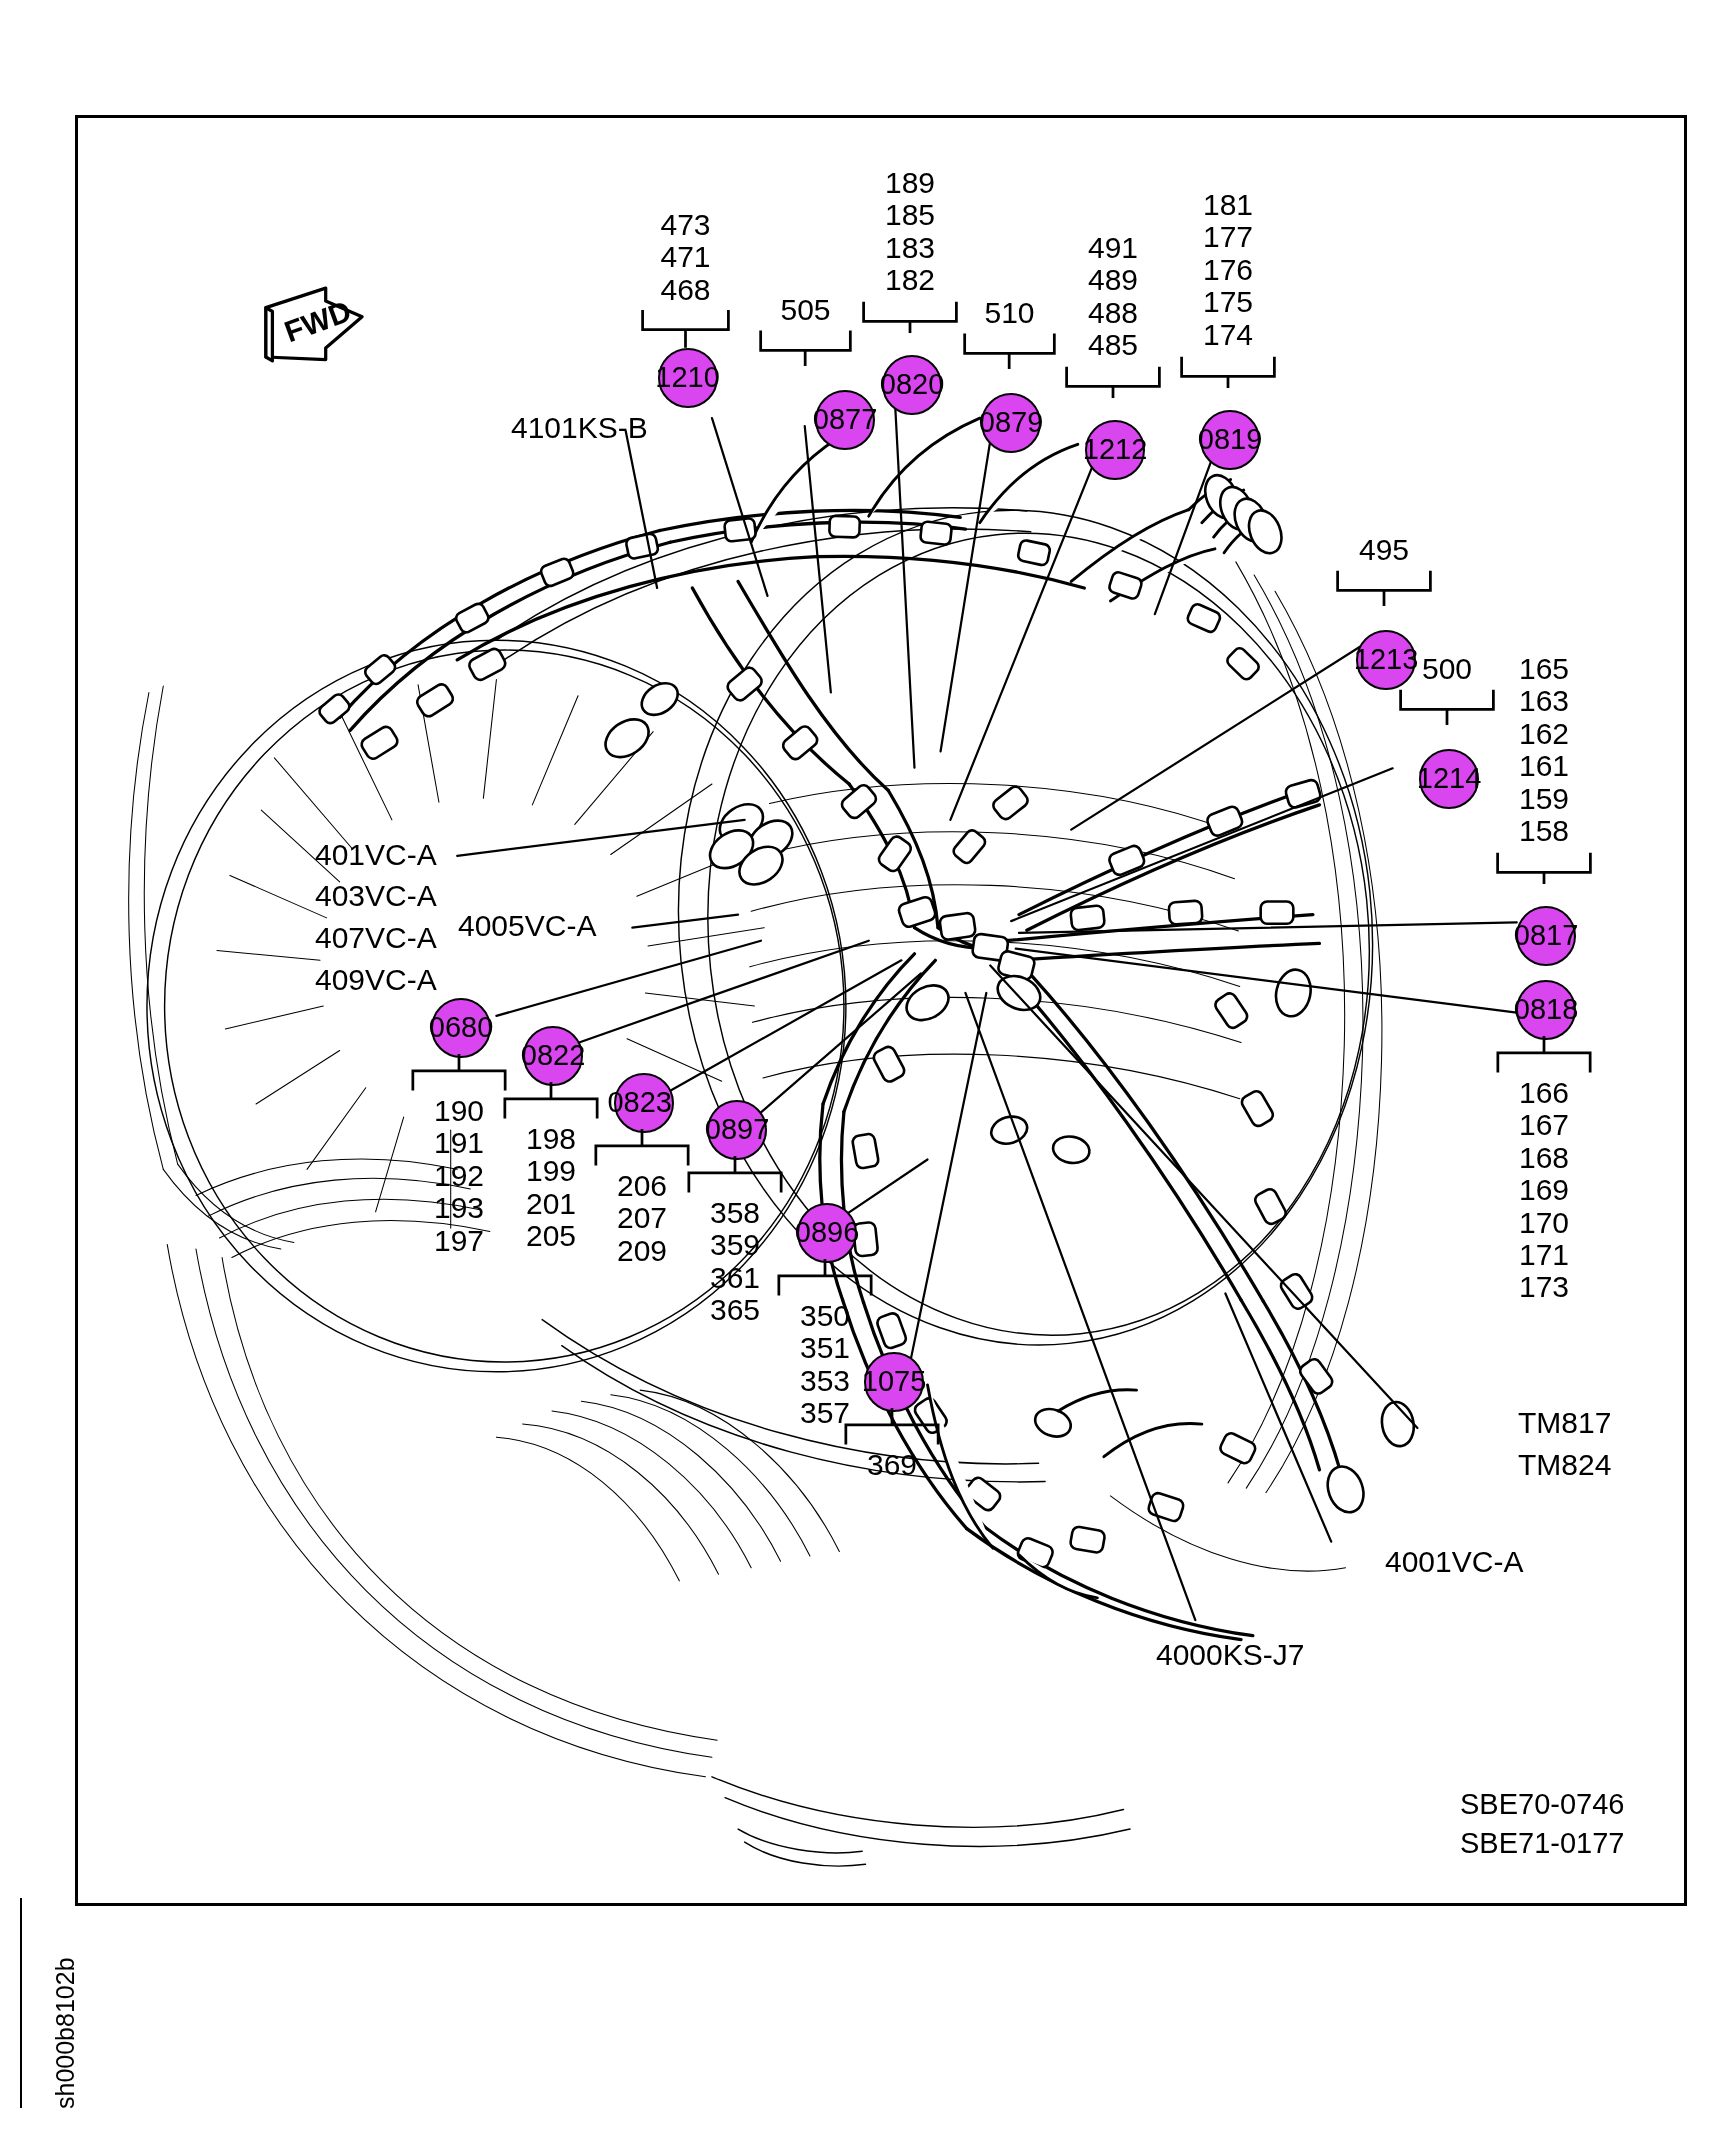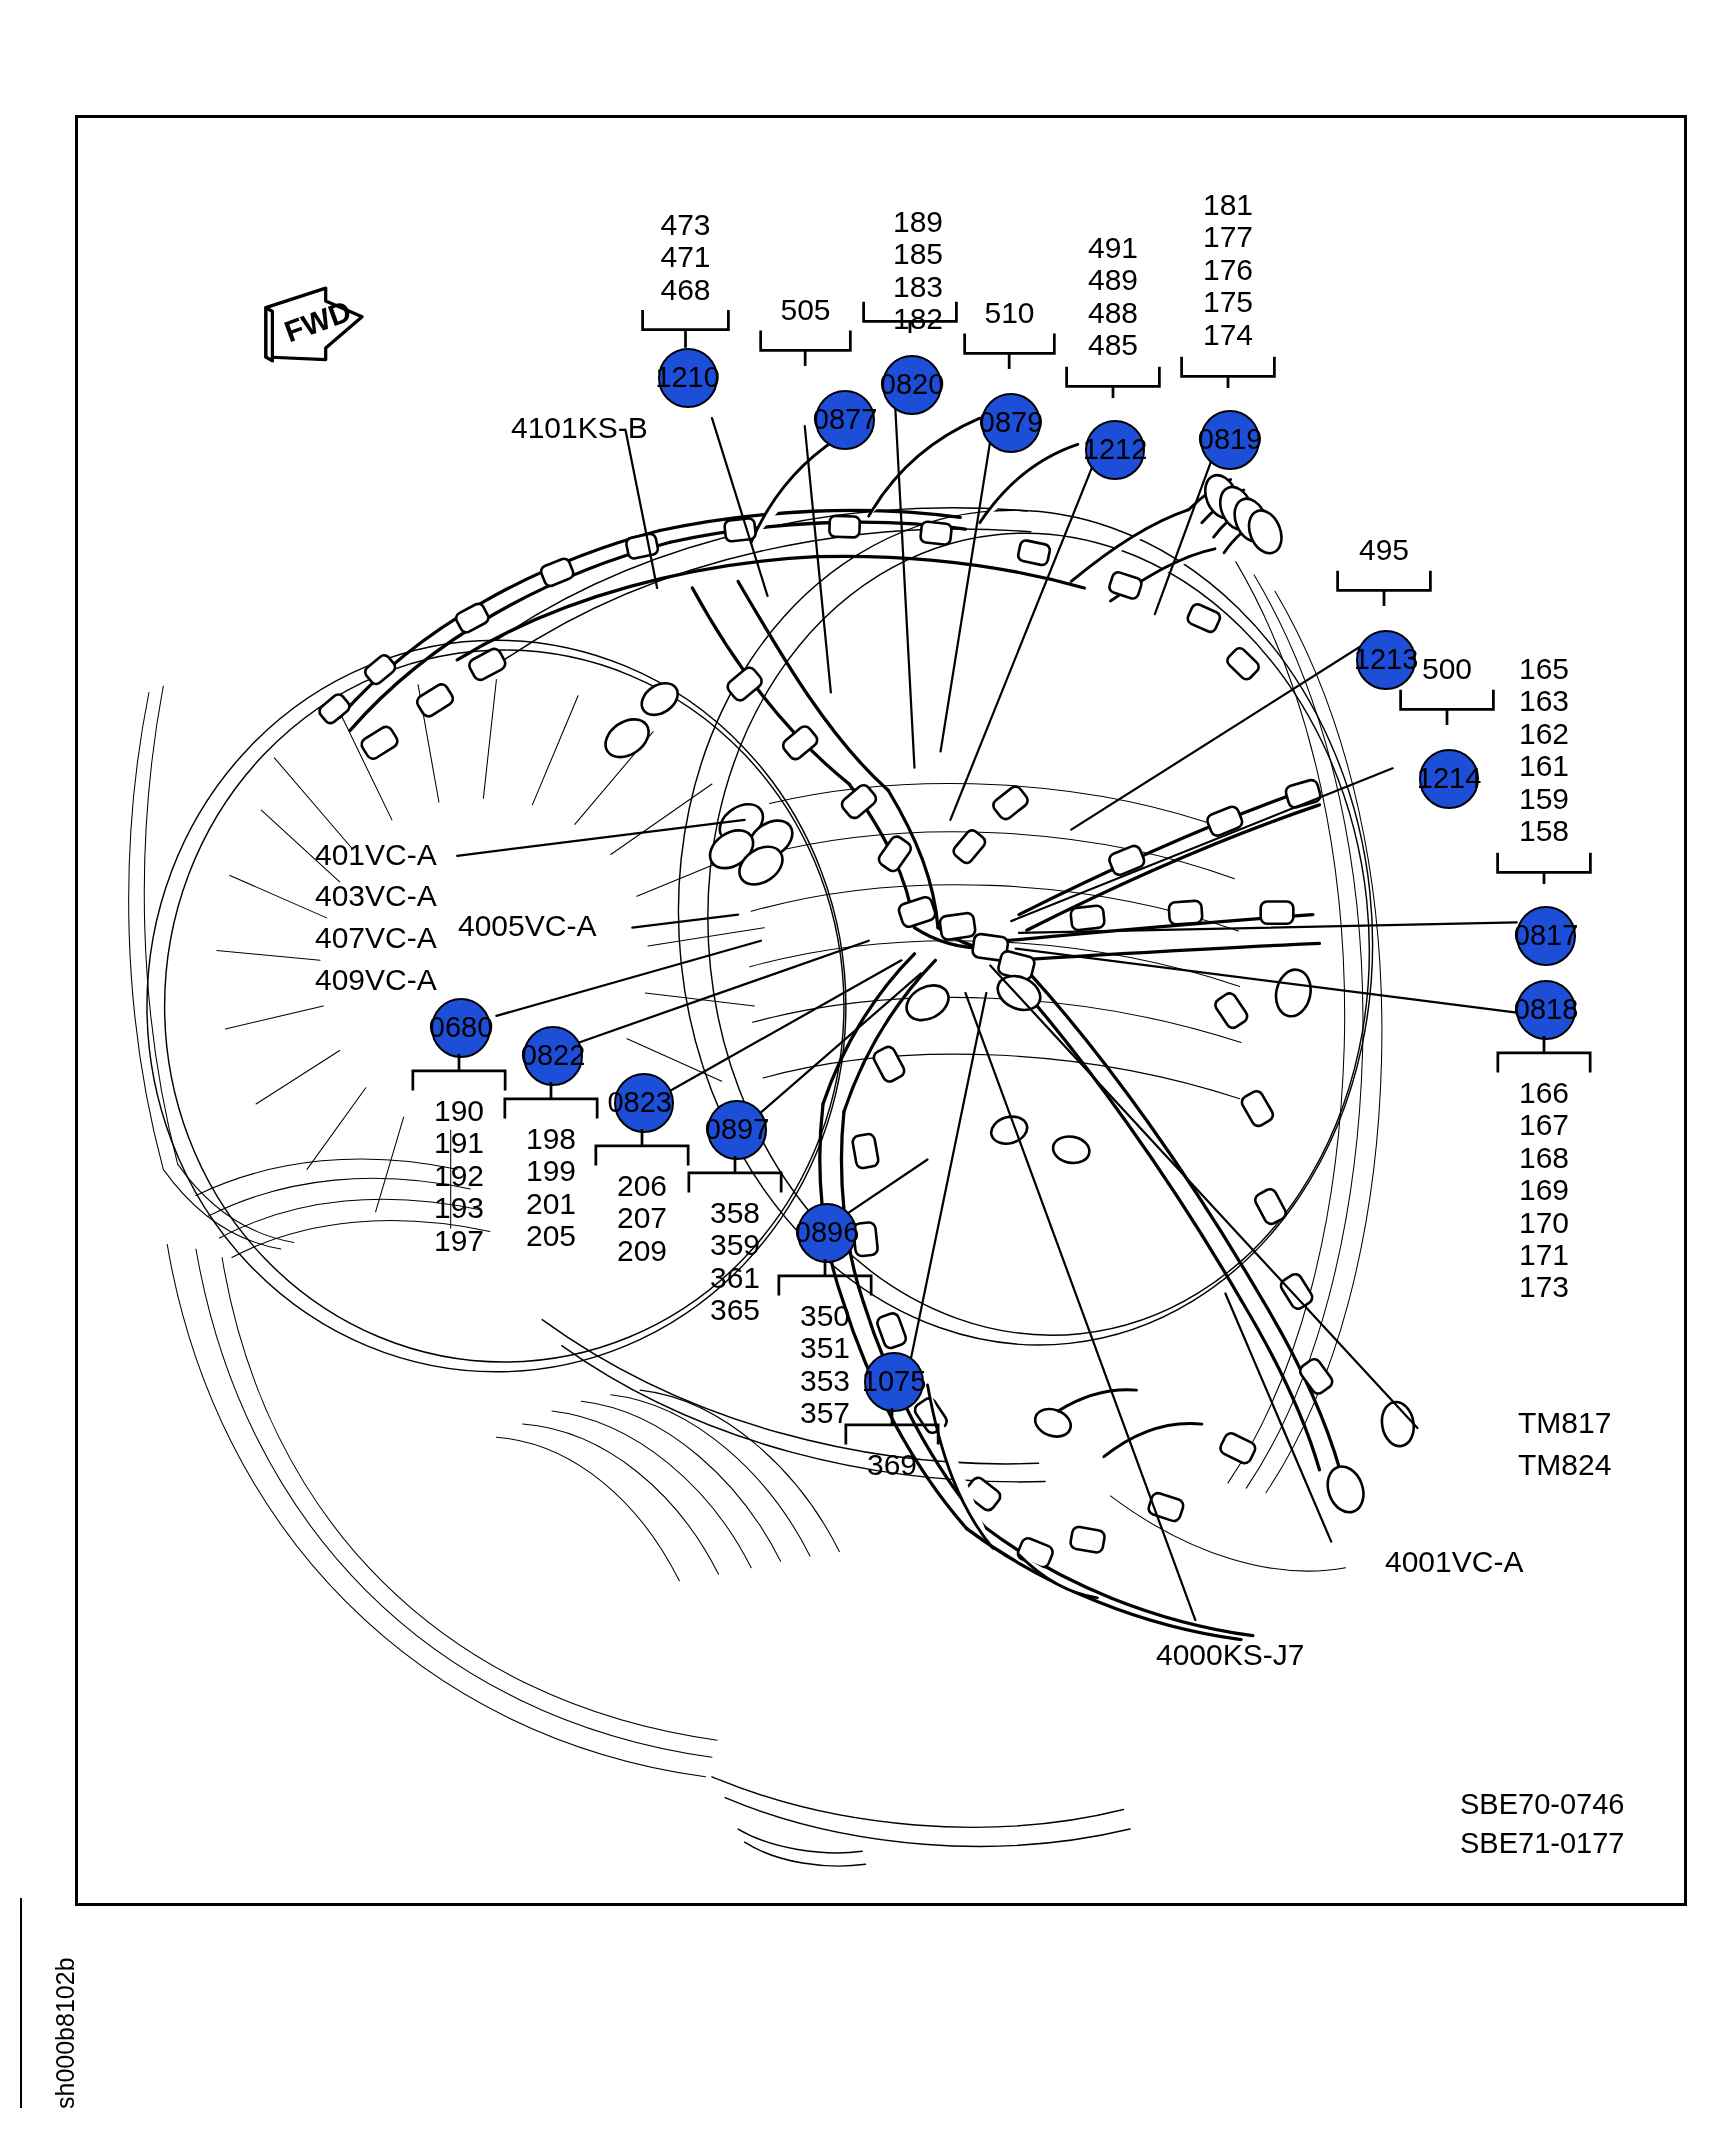--- a/index.html
+++ b/index.html
@@ -7,21 +7,21 @@
   #page{position:relative;width:1729px;height:2129px;background:#fff;overflow:hidden;}
   #frame{position:absolute;left:75px;top:115px;width:1612px;height:1791px;border:3.9px solid #000;box-sizing:border-box;}
   #art{position:absolute;left:0;top:0;width:1729px;height:2129px;pointer-events:none;}
   .lbl{position:absolute;font-family:"Liberation Sans",sans-serif;color:#000;white-space:pre;line-height:1.02;}
   .code{font-size:30px;}
   .sbe{font-size:29px;}
   .stack{position:absolute;display:flex;flex-direction:column;align-items:center;font-size:30px;line-height:1.08;}
   .stack .row{text-align:center;}
   .bracketed{position:absolute;}
   .bal{position:absolute;width:56px;height:56px;border:2.6px solid #000;border-radius:50%;
-       display:flex;align-items:center;justify-content:center;font-size:29px;background:#1d4ed8;}
+       display:flex;align-items:center;justify-content:center;font-size:29px;background:#d946ef;}
   .bal span{transform:translateY(-0.7px);}
   .vert{position:absolute;transform:rotate(-90deg);transform-origin:left top;font-size:25px;white-space:nowrap;}
   .vline{position:absolute;background:#000;}
 </style>
 </head>
 <body>
 
 <div id="page">
 
   <div id="frame"></div>
@@ -335,21 +335,21 @@
     <svg width="95" height="72" style="position:absolute;left:0;top:34px;" viewBox="0 0 145 110">
       <path d="M4 4 V 34 H 141 V 4" fill="none" stroke="#000" stroke-width="4.2"></path>
       <path d="M72 34 V 58" fill="none" stroke="#000" stroke-width="4.2"></path>
     </svg>
     <div class="bal" style="left:19px;top:96px;margin-left:38px;">
       <span>0877</span>
     </div>
   </div>
 
   <div class="bracketed" style="left:861px;top:167px;">
-    <div class="stack" style="left:8px;top:0;width:98px;margin-top:39px;">
+    <div class="stack" style="left:0;top:0;width:98px;">
       <div class="row">189</div>
       <div class="row">185</div>
       <div class="row">183</div>
       <div class="row">182</div>
     </div>
     <svg width="98" height="72" style="position:absolute;left:0;top:132px;" viewBox="0 0 150 110">
       <path d="M4 4 V 34 H 146 V 4" fill="none" stroke="#000" stroke-width="4.2"></path>
       <path d="M75 34 V 52" fill="none" stroke="#000" stroke-width="4.2"></path>
     </svg>
     <div class="bal" style="left:21px;top:188px;">

